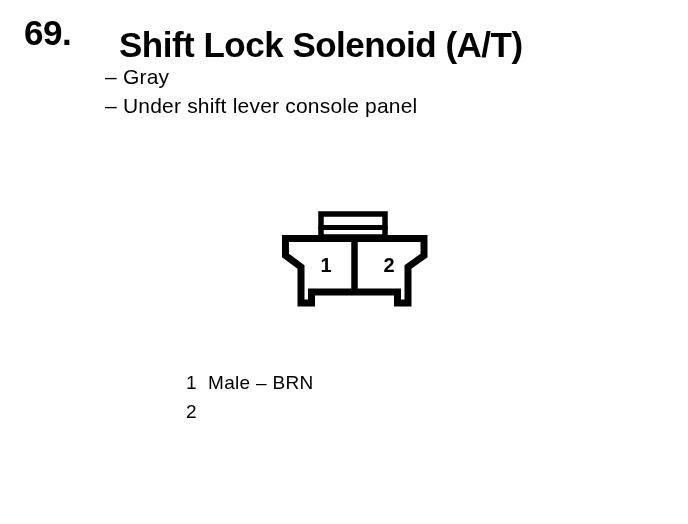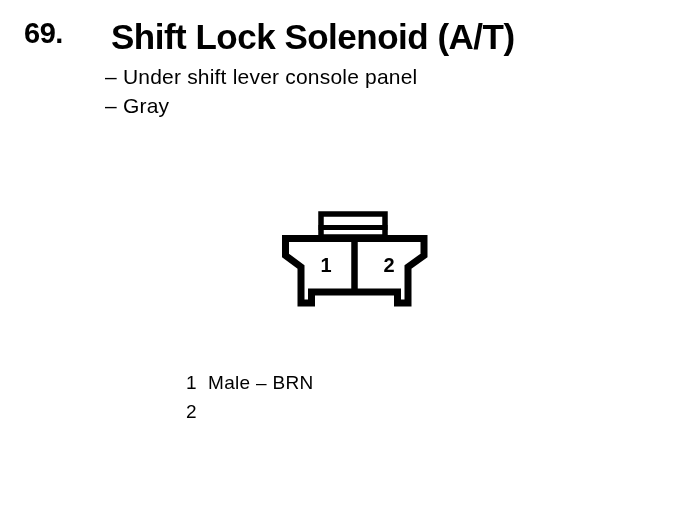--- a/index.html
+++ b/index.html
@@ -13,31 +13,31 @@
     height: 524px;
     background: #ffffff;
     color: #000000;
     font-family: "Liberation Sans", sans-serif;
     overflow: hidden;
   }
   .item-number {
     position: absolute;
     left: 24px;
     top: 13px;
-    font-size: 29px;
+    font-size: 35px;
     font-weight: bold;
     letter-spacing: -0.5px;
     line-height: 40px;
     text-align: center;
   }
   .page-title {
     position: absolute;
     left: 107px;
     top: 13px;
-    margin: 4px;
+    margin: 12px;
     font-size: 35px;
     font-weight: bold;
     letter-spacing: -0.5px;
     line-height: 40px;
     white-space: nowrap;
   }
   .details {
     position: absolute;
     left: 105px;
     top: 62px;
@@ -84,22 +84,22 @@
 </head>
 <body>
 
 <div class="page">
 
   <span class="item-number">69.</span>
 
   <h1 class="page-title">Shift Lock Solenoid (A/T)</h1>
 
   <div class="details">
+    <div class="detail-line">– Gray</div>
     <div class="detail-line">– Under shift lever console panel</div>
-    <div class="detail-line">– Gray</div>
   </div>
 
   <svg class="connector-svg" width="160" height="118" viewBox="275 205 160 118" xmlns="http://www.w3.org/2000/svg">
 
     <rect x="321" y="214" width="64" height="23" fill="none" stroke="#000000" stroke-width="5.5"></rect>
     <line x1="318.5" y1="227.5" x2="387.5" y2="227.5" stroke="#000000" stroke-width="5"></line>
 
     <path d="M 285.5,238.5 H 424 V 255.5 L 408,267 V 303 H 397.5 V 292 H 311.5 V 303 H 301 V 267 L 285.5,255.5 Z" fill="none" stroke="#000000" stroke-width="7" stroke-linejoin="miter"></path>
 
     <line x1="354.5" y1="238.5" x2="354.5" y2="292" stroke="#000000" stroke-width="6.5"></line>

